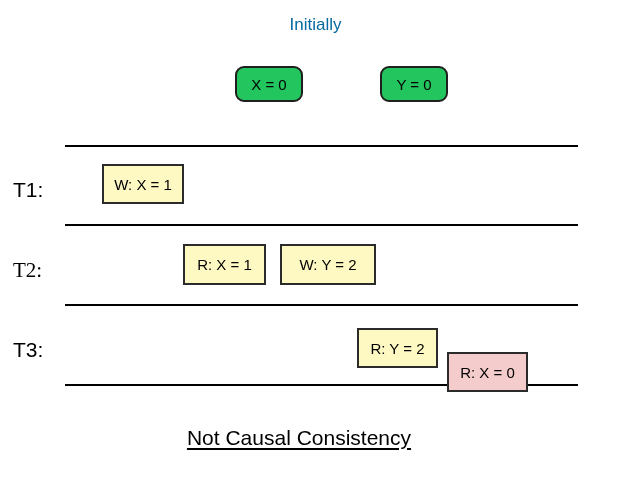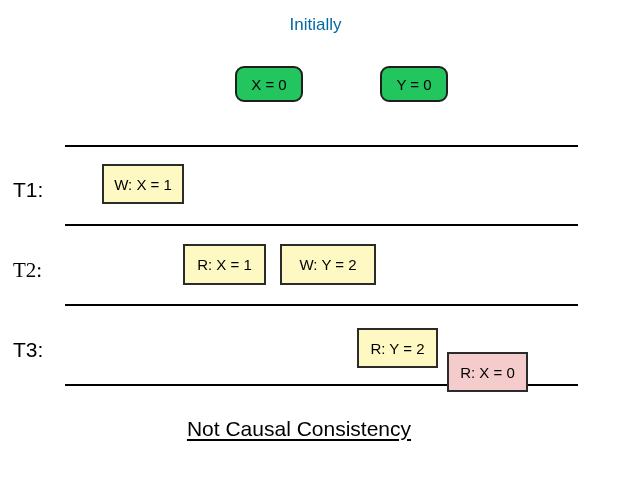--- a/index.html
+++ b/index.html
@@ -72,21 +72,21 @@
     box-sizing: border-box;
   }
   .op-box.highlight { background: #F4CCCC; }
   .op-t1-a { left: 102px; top: 164px; width: 82px; height: 40px; }
   .op-t2-a { left: 183px; top: 244px; width: 83px; height: 41px; }
   .op-t2-b { left: 280px; top: 244px; width: 96px; height: 41px; }
   .op-t3-a { left: 357px; top: 328px; width: 81px; height: 40px; }
   .op-t3-b { left: 447px; top: 332px; width: 81px; height: 40px; margin-top: 20px; }
   .caption {
     position: absolute;
-    top: 417px;
+    top: 426px;
     left: 0;
     width: 598px;
     text-align: center;
     font-size: 21px;
     text-decoration: underline;
     text-underline-offset: 3px;
   }
 </style>
 </head>
 <body>

